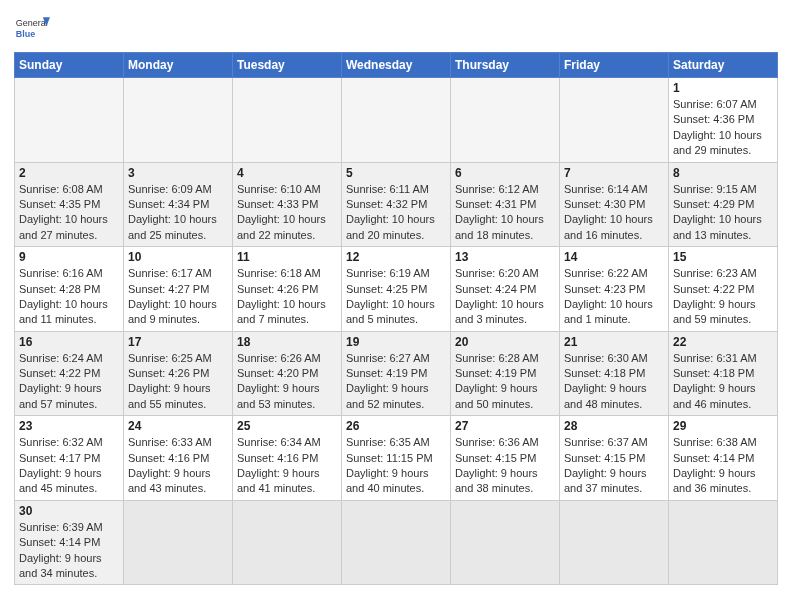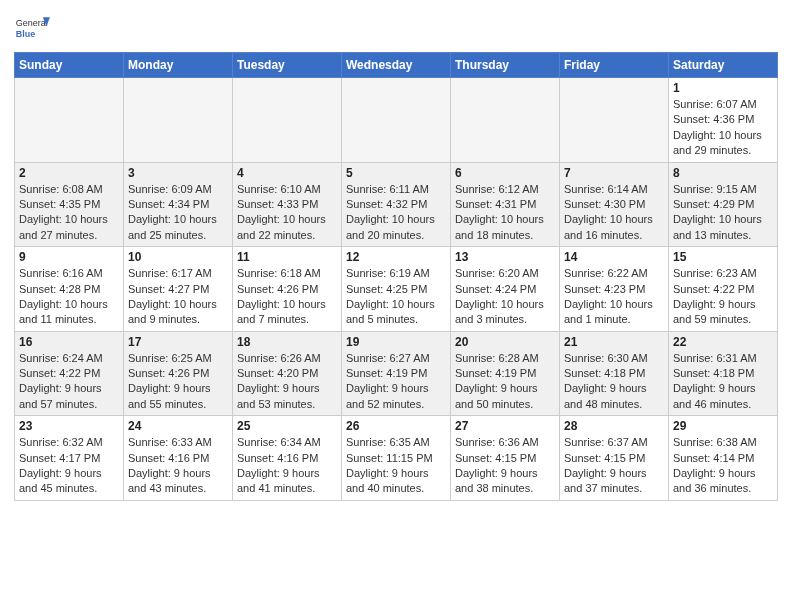--- a/index.html
+++ b/index.html
@@ -335,15 +335,30 @@
 and 37 minutes.</div>
           </td>
           <td>
             <span class="day-num">29</span>
             <div class="day-info">Sunrise: 6:38 AM
 Sunset: 4:14 PM
 Daylight: 9 hours
 and 36 minutes.</div>
           </td>
         </tr>
+        <tr class="row-shaded">
+          <td>
+            <span class="day-num">30</span>
+            <div class="day-info">Sunrise: 6:39 AM
+Sunset: 4:14 PM
+Daylight: 9 hours
+and 34 minutes.</div>
+          </td>
+          <td class="empty"></td>
+          <td class="empty"></td>
+          <td class="empty"></td>
+          <td class="empty"></td>
+          <td class="empty"></td>
+          <td class="empty"></td>
+        </tr>
       </tbody>
   </table>
 </div>
 
 </body></html>

